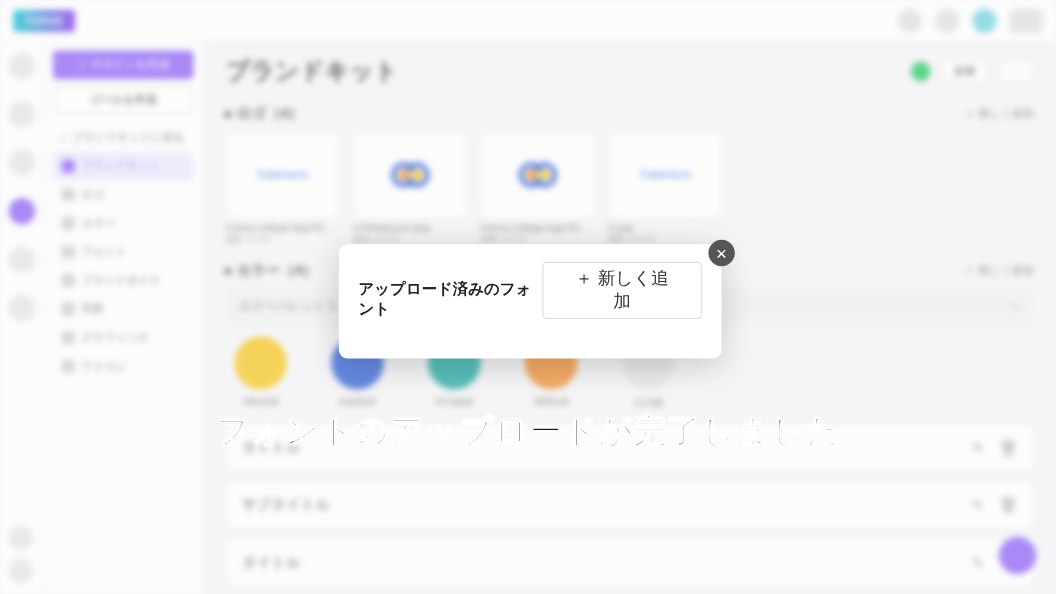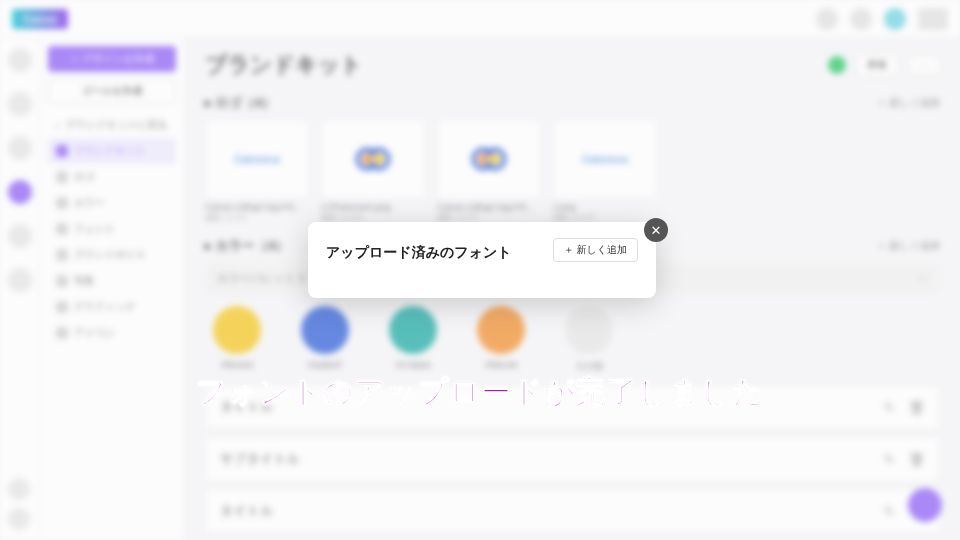--- a/index.html
+++ b/index.html
@@ -38,27 +38,27 @@
 .swatches{display:flex;gap:40px;padding:12px 8px}
 .swatch{display:flex;flex-direction:column;align-items:center;gap:6px}
 .swatch .circle{width:48px;height:48px;border-radius:50%}
 .swatch .label{font-size:9px;color:#555}
 .font-row{background:#fff;border:1px solid #eee;border-radius:6px;padding:12px 14px;font-size:13px;color:#333;margin-bottom:8px;display:flex;align-items:center}
 .font-row .icons{margin-left:auto;display:flex;gap:14px;color:#888;font-size:13px}
 
 .modal{position:absolute;left:308px;top:222px;width:348px;background:#fff;border-radius:8px;box-shadow:0 6px 30px rgba(0,0,0,.18);padding:16px 18px;z-index:10}
 .modal-head{display:flex;align-items:flex-end;margin-bottom:20px}
 .modal-title{font-size:14px;font-weight:bold;color:#222}
-.modal-add{margin-left:auto;border:1px solid #ddd;border-radius:4px;padding:4px 10px;font-size:10px;color:#333;background:#fff;cursor:pointer}
+.modal-add{margin-left:auto;border:1px solid #ddd;border-radius:4px;padding:4px 26px;font-size:16px;color:#333;background:#fff;cursor:pointer}
 .modal-font-row{display:flex;align-items:center;padding:4px 2px}
 .modal-font-name{font-size:11px;font-weight:bold;color:#222;letter-spacing:.3px}
 .modal-trash{margin-left:auto;color:#555;cursor:pointer;font-size:14px}
 .modal-close{position:absolute;right:-12px;top:-4px;width:24px;height:24px;border-radius:50%;background:#555;color:#fff;display:flex;align-items:center;justify-content:center;font-size:13px;cursor:pointer}
 
-.big-caption{position:absolute;left:0;right:0;top:372px;text-align:center;font-size:30px;font-weight:800;color:#a21caf;-webkit-text-stroke:1px #fff;text-shadow:0 0 4px #fff,0 0 4px #fff;z-index:20;letter-spacing:1px}
+.big-caption{position:absolute;left:0;right:0;top:372px;text-align:center;font-size:30px;font-weight:800;color:#0f172a;-webkit-text-stroke:1px #fff;text-shadow:0 0 4px #fff,0 0 4px #fff;z-index:20;letter-spacing:1px}
 
 .fab{position:absolute;right:18px;bottom:18px;width:34px;height:34px;border-radius:50%;background:#8b5cf6;z-index:5}
 .bottom-left{position:absolute;left:8px;bottom:10px;display:flex;flex-direction:column;gap:8px}
 .bottom-left .bi{width:22px;height:22px;border-radius:50%;background:#e5e5e5}
 </style>
 </head>
 <body>
 
 <div class="blur-layer">
   <div class="top-bar">

